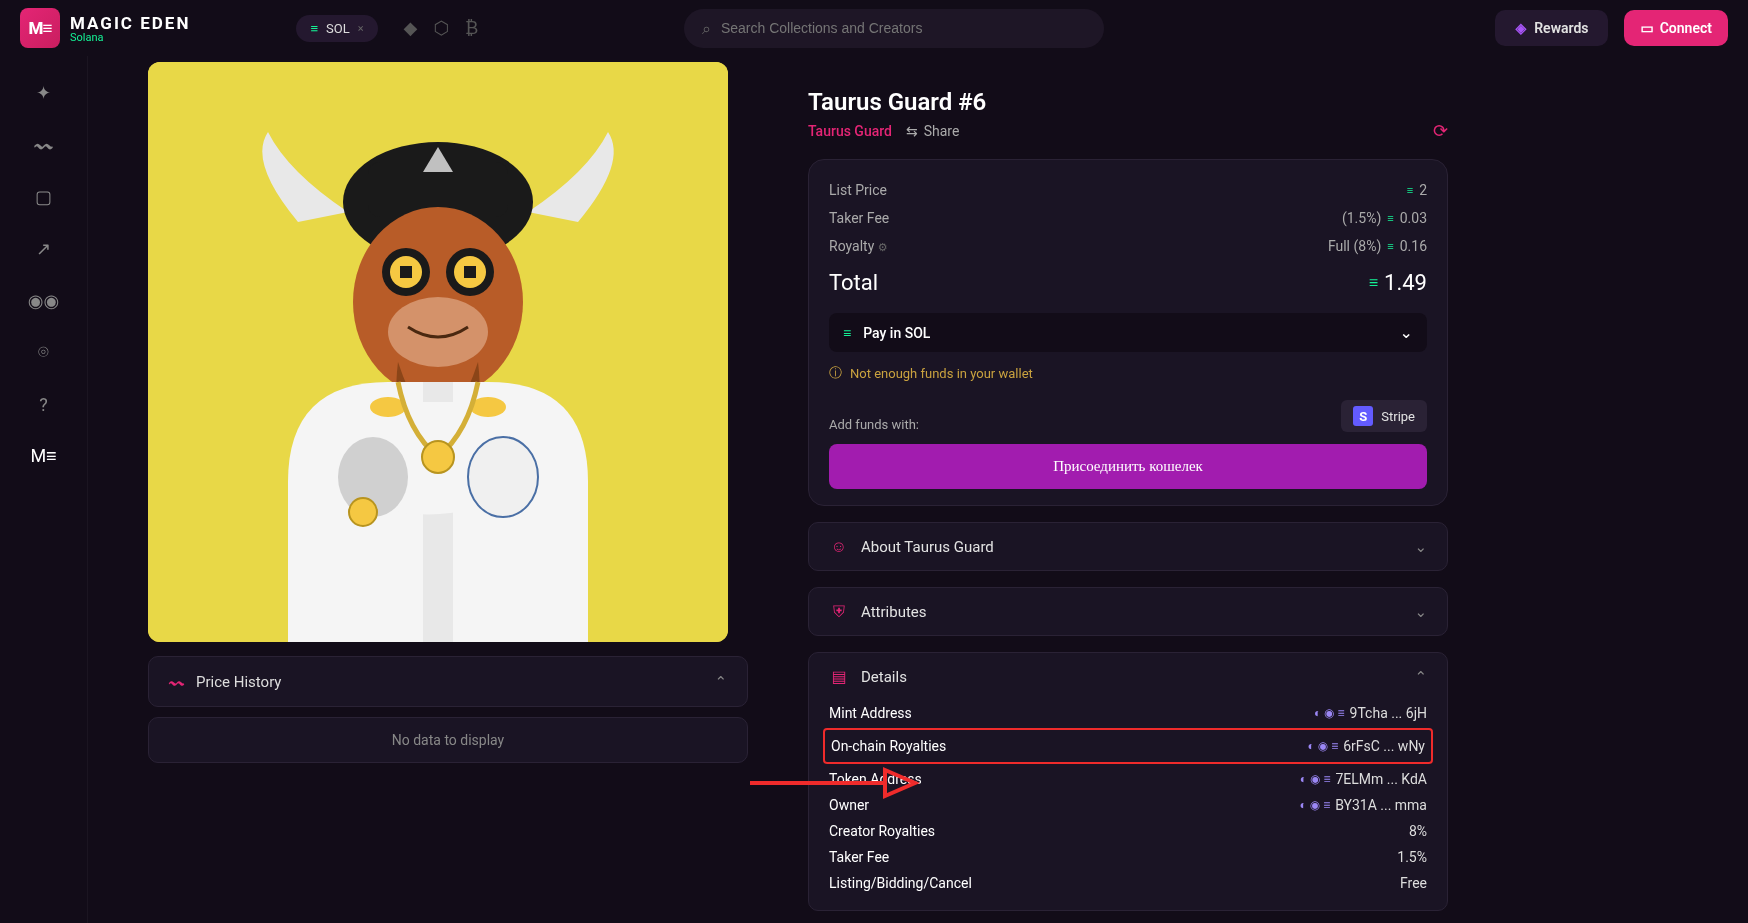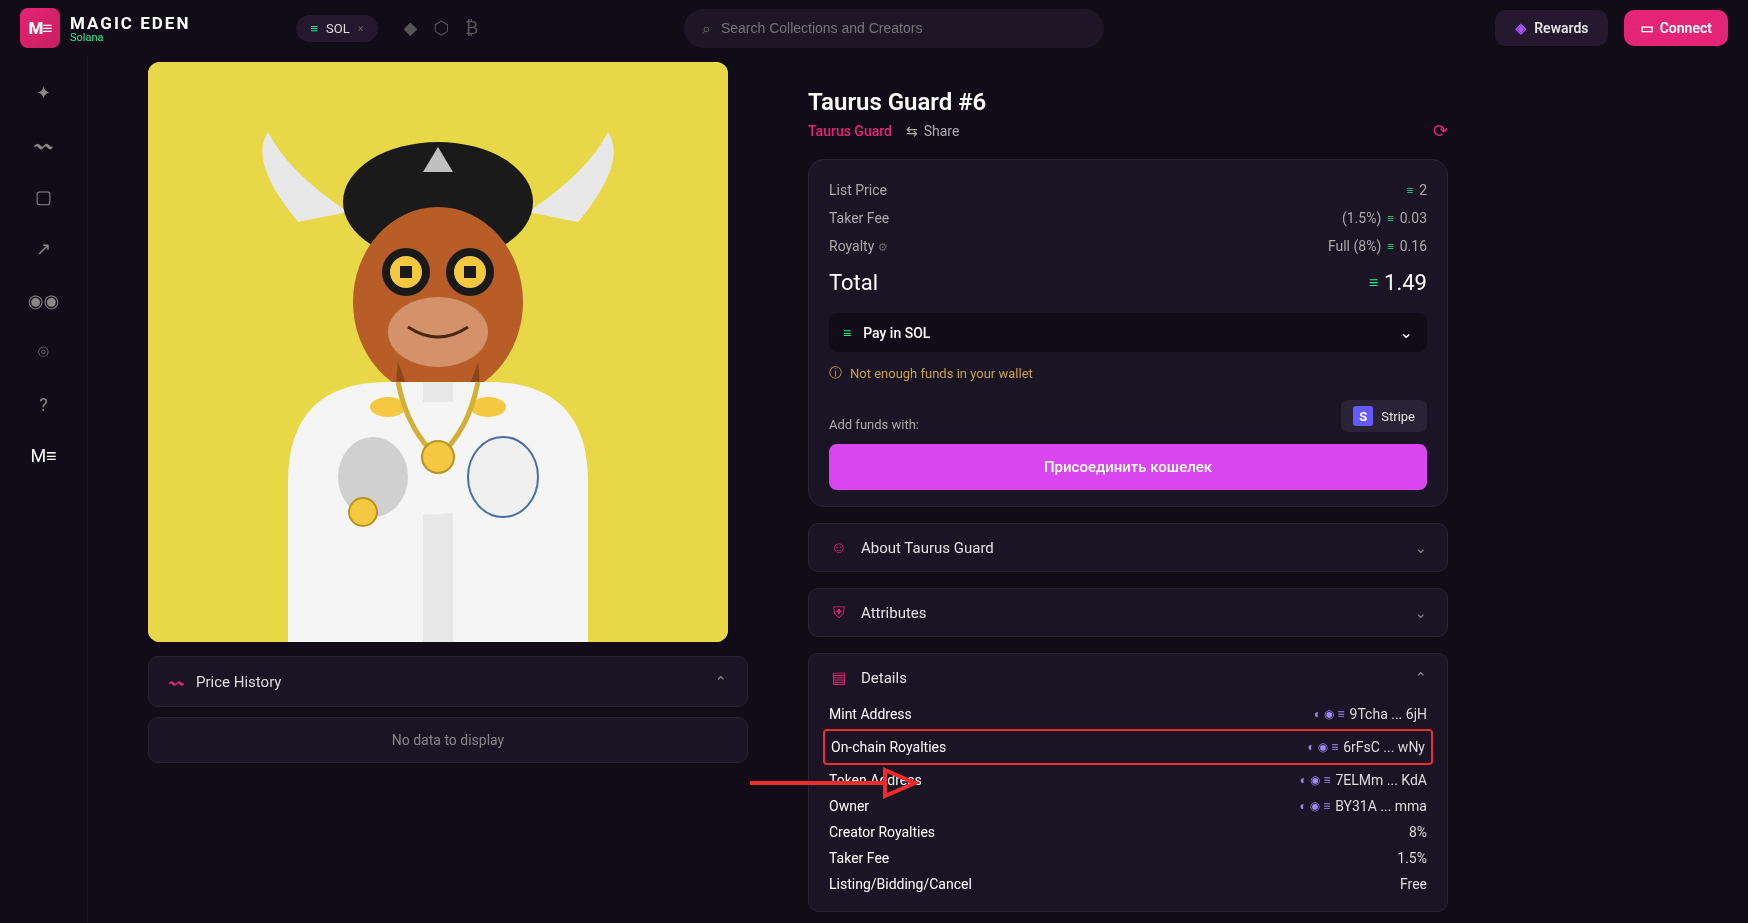--- a/index.html
+++ b/index.html
@@ -40,21 +40,21 @@
 .sol-icon{color:#14f195;font-size:11px;}
 .pay-box{margin-top:12px;background:#120c18;border-radius:8px;padding:10px 14px;display:flex;align-items:center;gap:12px;}
 .pay-title{font-size:14px;color:#fff;font-weight:500;}
 .pay-sub{font-size:11px;color:#888;}
 .pay-sub .fast{color:#e42575;font-weight:600;}
 .warn{margin-top:12px;display:flex;align-items:center;gap:8px;color:#c9a23f;font-size:13px;}
 .funds-row{margin-top:18px;display:flex;align-items:flex-end;justify-content:space-between;}
 .funds-label{font-size:13px;color:#aaa;}
 .stripe-btn{background:#2a2235;border-radius:6px;padding:6px 12px;display:flex;align-items:center;gap:8px;font-size:13px;}
 .stripe-logo{width:20px;height:20px;background:#635bff;border-radius:3px;display:flex;align-items:center;justify-content:center;color:#fff;font-weight:700;font-size:13px;}
-.connect-wallet-btn{margin-top:12px;background:#d946ef;border-radius:8px;padding:14px;text-align:center;color:#fff;font-size:15px;font-weight:500;width:100%;}
+.connect-wallet-btn{margin-top:12px;background:#a21caf;border-radius:8px;padding:14px;text-align:center;color:#fff;font-size:15px;font-weight:500;width:100%;font-family:Liberation Serif, serif;}
 .section{margin-top:16px;background:#1a1424;border:1px solid #2a2235;border-radius:10px;}
 .section-head{padding:14px 20px;display:flex;align-items:center;gap:12px;font-size:15px;}
 .section-head .chev{margin-left:auto;color:#888;}
 .section-head .sicon{color:#e42575;width:20px;text-align:center;font-size:16px;}
 .details-body{padding:0 20px 14px;}
 .detail-row{display:flex;justify-content:space-between;align-items:center;padding:5px 0;font-size:14px;}
 .detail-row .dk{color:#fff;}
 .detail-row .dv{color:#ddd;display:flex;align-items:center;gap:5px;}
 .link-icons{color:#9b87f5;font-size:12px;display:flex;gap:3px;}
 .highlight-box{border:2px solid #ef2b2b;border-radius:4px;margin:2px -6px;padding:3px 6px;}

